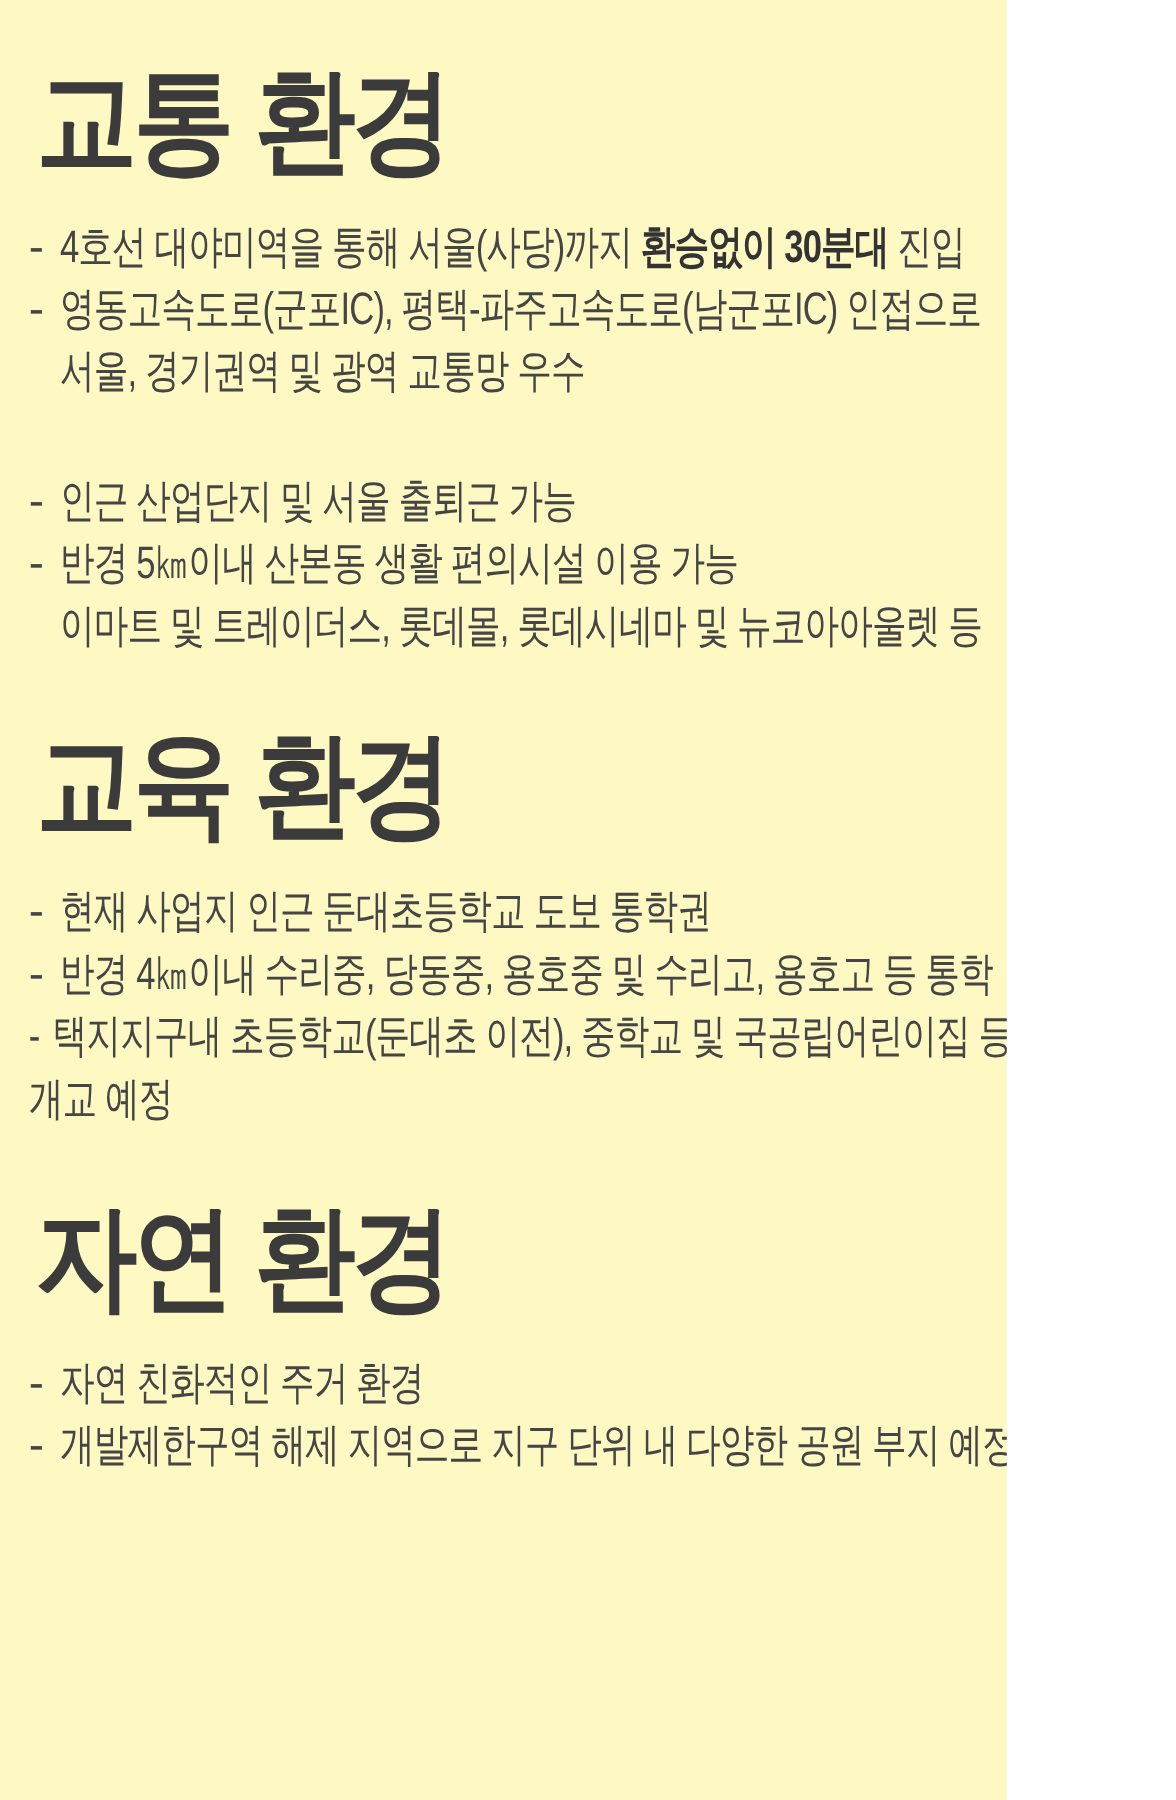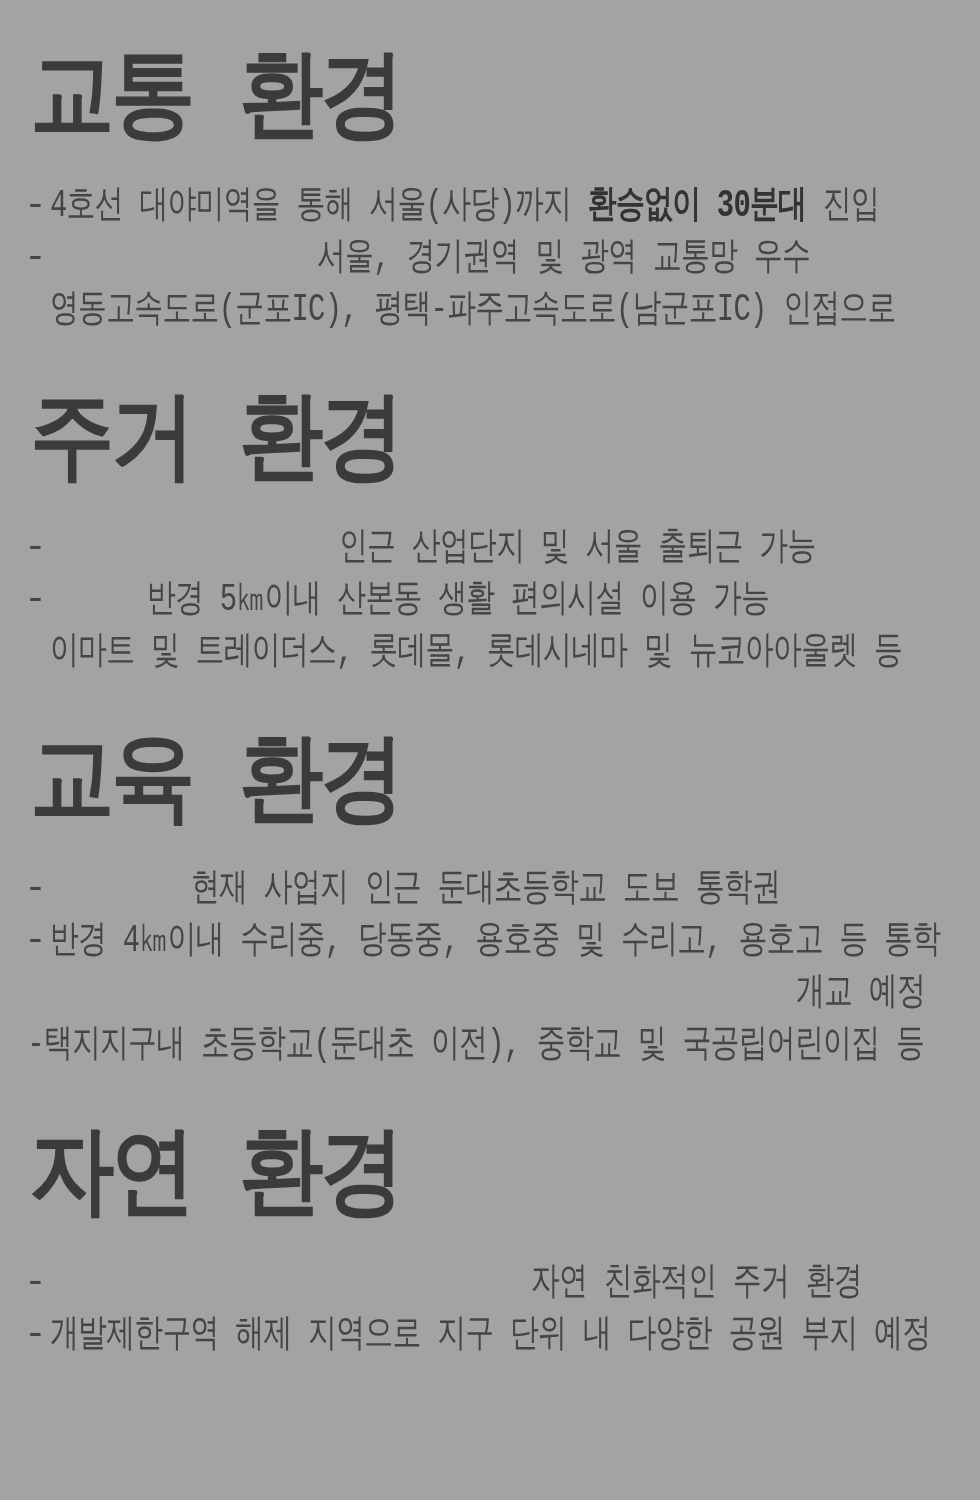--- a/index.html
+++ b/index.html
@@ -1,24 +1,24 @@
 <!DOCTYPE html>
 <html><head>
 <meta charset="utf-8">
 <style>
   html, body { margin: 0; padding: 0; background: #ffffff; }
   .page {
     position: relative;
-    width: 980px;
+    width: 839px;
     height: 1500px;
     box-sizing: border-box;
     padding: 50px 14px 0 24px;
     overflow: hidden;
-    background: #a3a3a3;
-    font-family: Liberation Mono, monospace;
+    background: #fef9c3;
+    font-family: Liberation Sans, sans-serif;
     color: #454545;
   }
   .section { margin: 0 0 56px 0; }
   .section:last-child { margin-bottom: 4px; }
   .section-title {
     margin: 0 0 28px 6px;
     font-size: 96px;
     line-height: 1.06;
     font-weight: 800;
     color: #3b3b3b;
@@ -27,21 +27,21 @@
   }
   .section-title .condense-title {
     display: inline-block;
     transform: scaleX(0.88);
     transform-origin: 0 50%;
   }
   .bullets { font-size: 38px; line-height: 52px; }
   .bullet { display: flex; align-items: flex-start; }
   .bullet .marker { flex: 0 0 26px; color: #454545; }
   .bullet-text { flex: 1 1 auto; min-width: 0; }
-  .bullet-line { white-space: nowrap; text-align: right; }
+  .bullet-line { white-space: nowrap; }
   .condense {
     display: inline-block;
     transform: scaleX(0.76);
     transform-origin: 0 50%;
     letter-spacing: -1px;
     white-space: nowrap;
   }
   .em { font-weight: 700; color: #333333; }
   
   .bullet-block { display: block; }
@@ -57,29 +57,28 @@
     <div class="bullets">
       <div class="bullet">
         <div class="marker">-</div>
         <div class="bullet-text">
           <div class="bullet-line"><span class="condense"><span>4호선 대야미역을 통해 서울(사당)까지 </span><span class="em">환승없이 30분대</span><span> 진입</span></span></div>
         </div>
       </div>
       <div class="bullet">
         <div class="marker">-</div>
         <div class="bullet-text">
+          <div class="bullet-line"><span class="condense">영동고속도로(군포IC), 평택-파주고속도로(남군포IC) 인접으로</span></div>
           <div class="bullet-line"><span class="condense">서울, 경기권역 및 광역 교통망 우수</span></div>
-          <div class="bullet-line"><span class="condense">영동고속도로(군포IC), 평택-파주고속도로(남군포IC) 인접으로</span></div>
         </div>
       </div>
     </div>
   </div>
 
   <div class="section">
-    <h1 class="section-title"><span class="condense-title">주거 환경</span></h1>
     <div class="bullets">
       <div class="bullet">
         <div class="marker">-</div>
         <div class="bullet-text">
           <div class="bullet-line"><span class="condense">인근 산업단지 및 서울 출퇴근 가능</span></div>
         </div>
       </div>
       <div class="bullet">
         <div class="marker">-</div>
         <div class="bullet-text">
@@ -99,22 +98,22 @@
           <div class="bullet-line"><span class="condense">현재 사업지 인근 둔대초등학교 도보 통학권</span></div>
         </div>
       </div>
       <div class="bullet">
         <div class="marker">-</div>
         <div class="bullet-text">
           <div class="bullet-line"><span class="condense">반경 4㎞이내 수리중, 당동중, 용호중 및 수리고, 용호고 등 통학</span></div>
         </div>
       </div>
       <div class="bullet bullet-block">
+        <div class="bullet-line"><span class="condense"><span class="marker-inline">-</span><span>택지지구내 초등학교(둔대초 이전), 중학교 및 국공립어린이집 등</span></span></div>
         <div class="bullet-line"><span class="condense">개교 예정</span></div>
-        <div class="bullet-line"><span class="condense"><span class="marker-inline">-</span><span>택지지구내 초등학교(둔대초 이전), 중학교 및 국공립어린이집 등</span></span></div>
       </div>
     </div>
   </div>
 
   <div class="section">
     <h1 class="section-title"><span class="condense-title">자연 환경</span></h1>
     <div class="bullets">
       <div class="bullet">
         <div class="marker">-</div>
         <div class="bullet-text">

